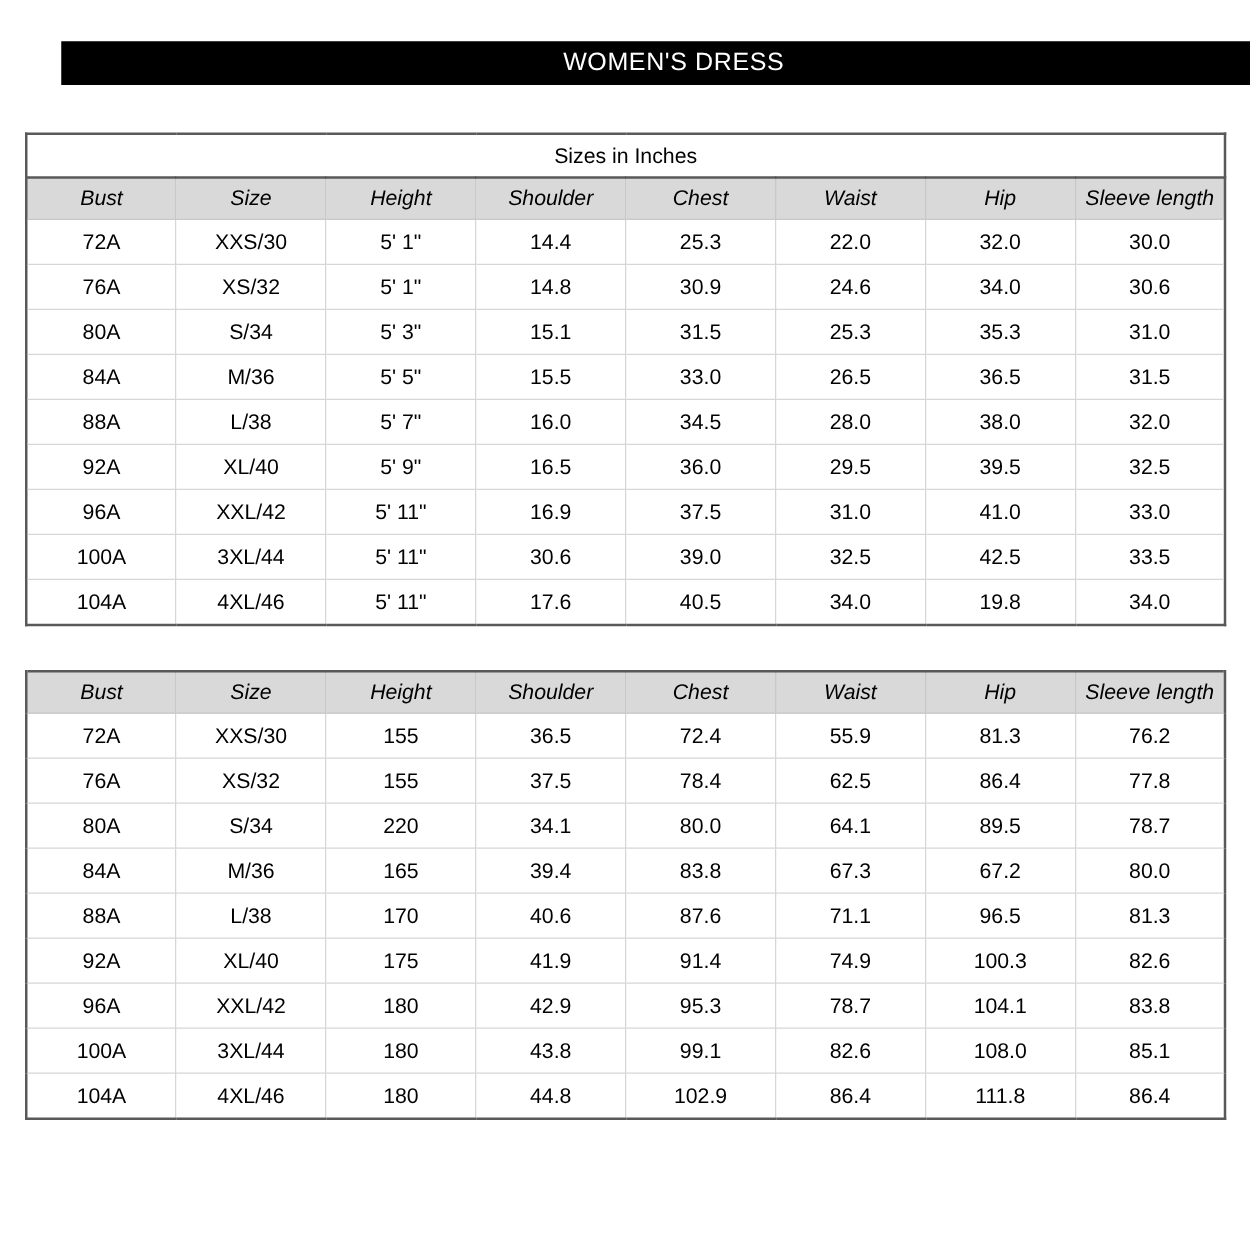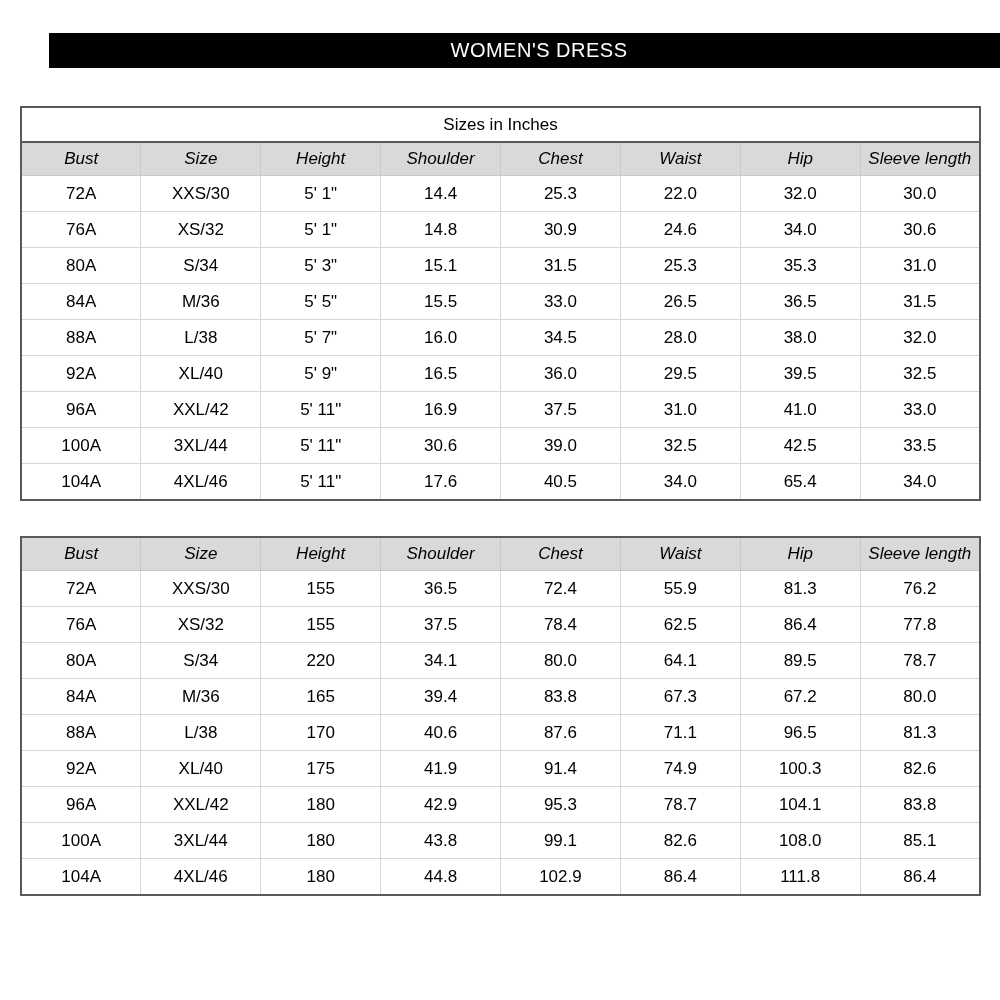--- a/index.html
+++ b/index.html
@@ -180,21 +180,21 @@
         <td>42.5</td>
         <td>33.5</td>
       </tr>
       <tr>
         <td>104A</td>
         <td>4XL/46</td>
         <td>5' 11"</td>
         <td>17.6</td>
         <td>40.5</td>
         <td>34.0</td>
-        <td>65.4</td>
+        <td>19.8</td>
         <td>34.0</td>
       </tr>
     </tbody>
 </table>
 
 <table class="size-table t1">
   <thead>
     <tr class="head-row">
         <th>Bust</th>
         <th>Size</th>

